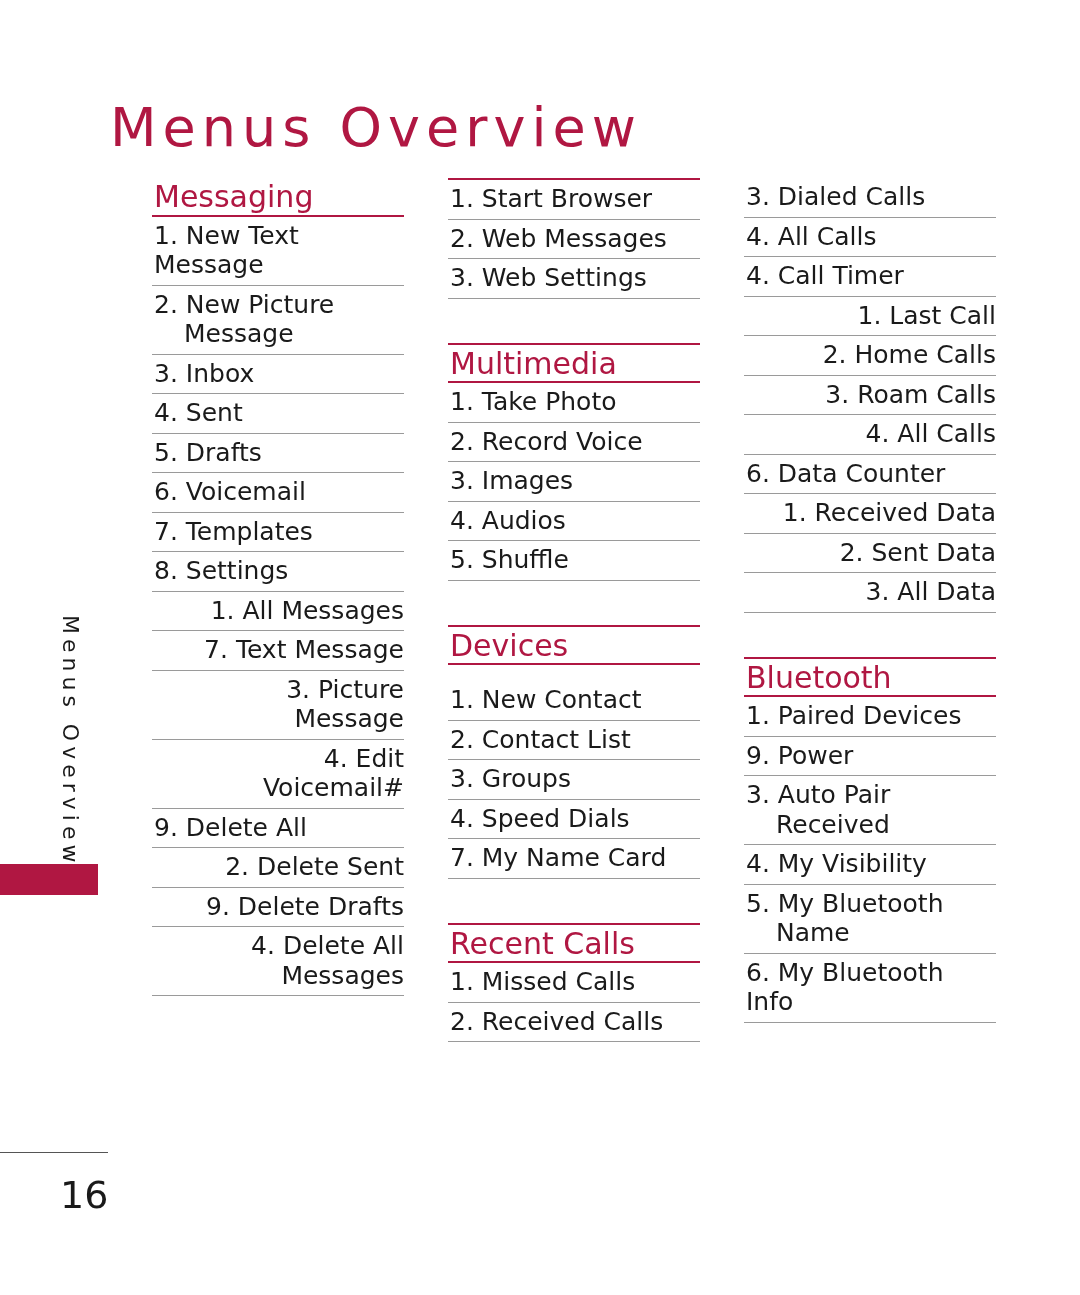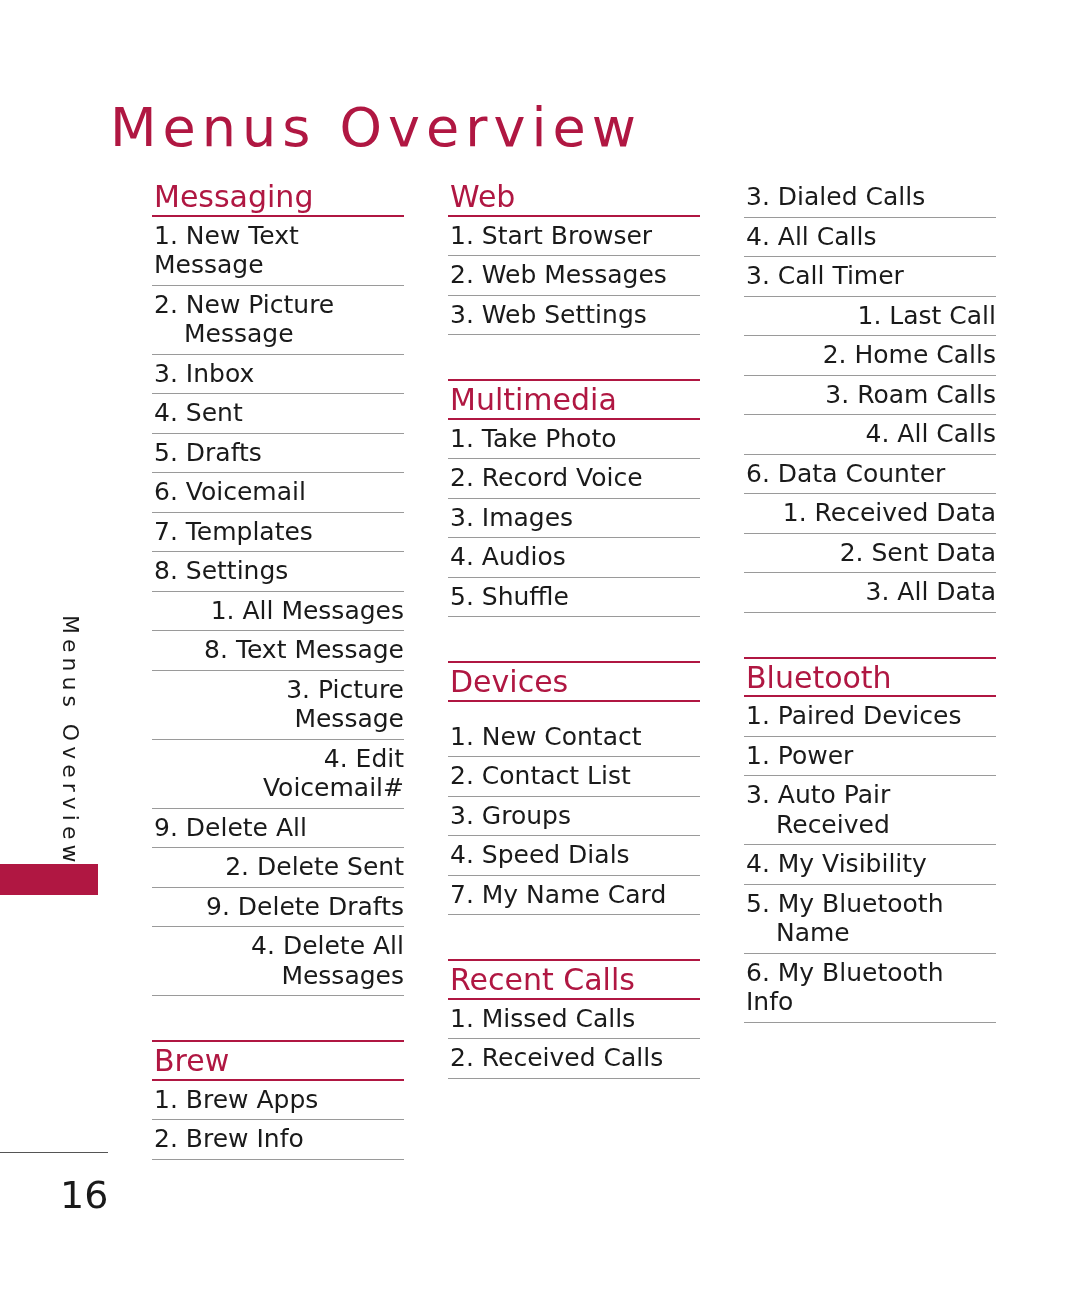--- a/index.html
+++ b/index.html
@@ -144,42 +144,32 @@
         <div class="items">
           <div class="item"><span>1. New Text Message</span></div>
           <div class="item"><span>2. New Picture</span><span class="cont">Message</span></div>
           <div class="item"><span>3. Inbox</span></div>
           <div class="item"><span>4. Sent</span></div>
           <div class="item"><span>5. Drafts</span></div>
           <div class="item"><span>6. Voicemail</span></div>
           <div class="item"><span>7.  Templates</span></div>
           <div class="item"><span>8. Settings</span></div>
           <div class="item sub"><span>1. All Messages</span></div>
-          <div class="item sub"><span>8. Text Message</span></div>
+          <div class="item sub"><span>7. Text Message</span></div>
           <div class="item sub"><span>3. Picture Message</span></div>
           <div class="item sub"><span>4. Edit Voicemail#</span></div>
           <div class="item"><span>9. Delete All</span></div>
           <div class="item sub"><span>2. Delete Sent</span></div>
           <div class="item sub"><span>9. Delete Drafts</span></div>
           <div class="item sub"><span>4. Delete All</span><span class="cont">Messages</span></div>
         </div>
       </div>
-      <div class="section spaced">
-        <div class="rule-red-top"></div>
-        <div class="sec-head">Brew</div>
-        <div class="rule-red-bottom"></div>
-        <div class="items">
-          <div class="item"><span>1. Brew Apps</span></div>
-          <div class="item"><span>2. Brew Info</span></div>
-        </div>
-      </div>
     </div>
     <div class="col col-2">
       <div class="section">
-        <div class="sec-head">Web</div>
         <div class="rule-red-bottom"></div>
         <div class="items">
           <div class="item"><span>1. Start Browser</span></div>
           <div class="item"><span>2. Web Messages</span></div>
           <div class="item"><span>3. Web Settings</span></div>
         </div>
       </div>
       <div class="section spaced">
         <div class="rule-red-top"></div>
         <div class="sec-head">Multimedia</div>
@@ -213,38 +203,38 @@
           <div class="item"><span>1. Missed Calls</span></div>
           <div class="item"><span>2. Received Calls</span></div>
         </div>
       </div>
     </div>
     <div class="col col-3">
       <div class="section">
         <div class="items">
           <div class="item"><span>3. Dialed Calls</span></div>
           <div class="item"><span>4. All Calls</span></div>
-          <div class="item"><span>3. Call Timer</span></div>
+          <div class="item"><span>4. Call Timer</span></div>
           <div class="item sub"><span>1. Last Call</span></div>
           <div class="item sub"><span>2. Home Calls</span></div>
           <div class="item sub"><span>3. Roam Calls</span></div>
           <div class="item sub"><span>4. All Calls</span></div>
           <div class="item"><span>6. Data Counter</span></div>
           <div class="item sub"><span>1. Received Data</span></div>
           <div class="item sub"><span>2. Sent Data</span></div>
           <div class="item sub"><span>3. All Data</span></div>
         </div>
       </div>
       <div class="section spaced">
         <div class="rule-red-top"></div>
         <div class="sec-head">Bluetooth</div>
         <div class="rule-red-bottom"></div>
         <div class="items">
           <div class="item"><span>1. Paired Devices</span></div>
-          <div class="item"><span>1. Power</span></div>
+          <div class="item"><span>9. Power</span></div>
           <div class="item"><span>3. Auto Pair</span><span class="cont">Received</span></div>
           <div class="item"><span>4. My Visibility</span></div>
           <div class="item"><span>5. My Bluetooth</span><span class="cont">Name</span></div>
           <div class="item"><span>6. My Bluetooth Info</span></div>
         </div>
       </div>
     </div>
   </div>
 
 <div class="footer-rule"></div>

